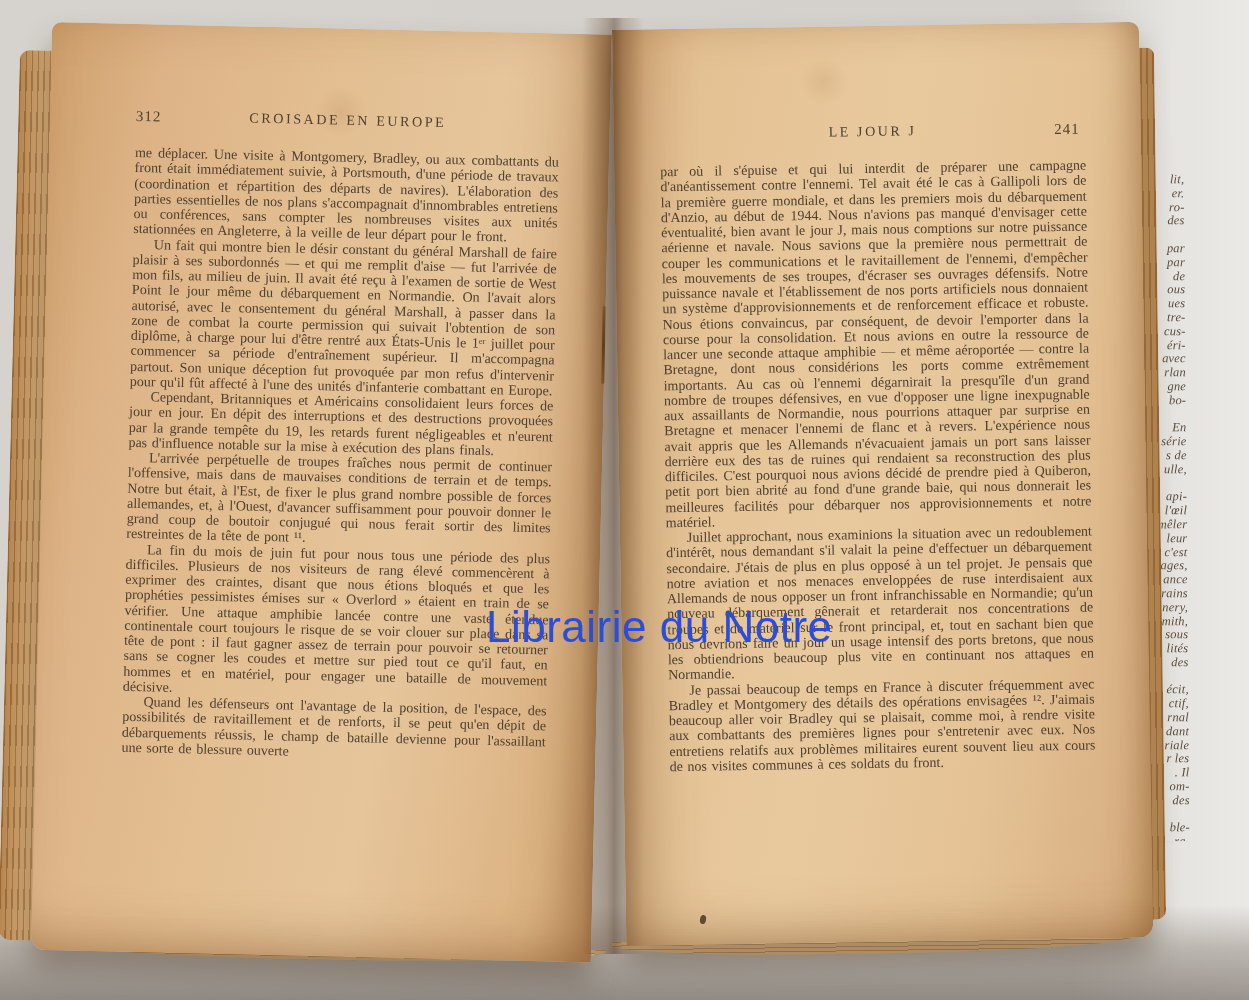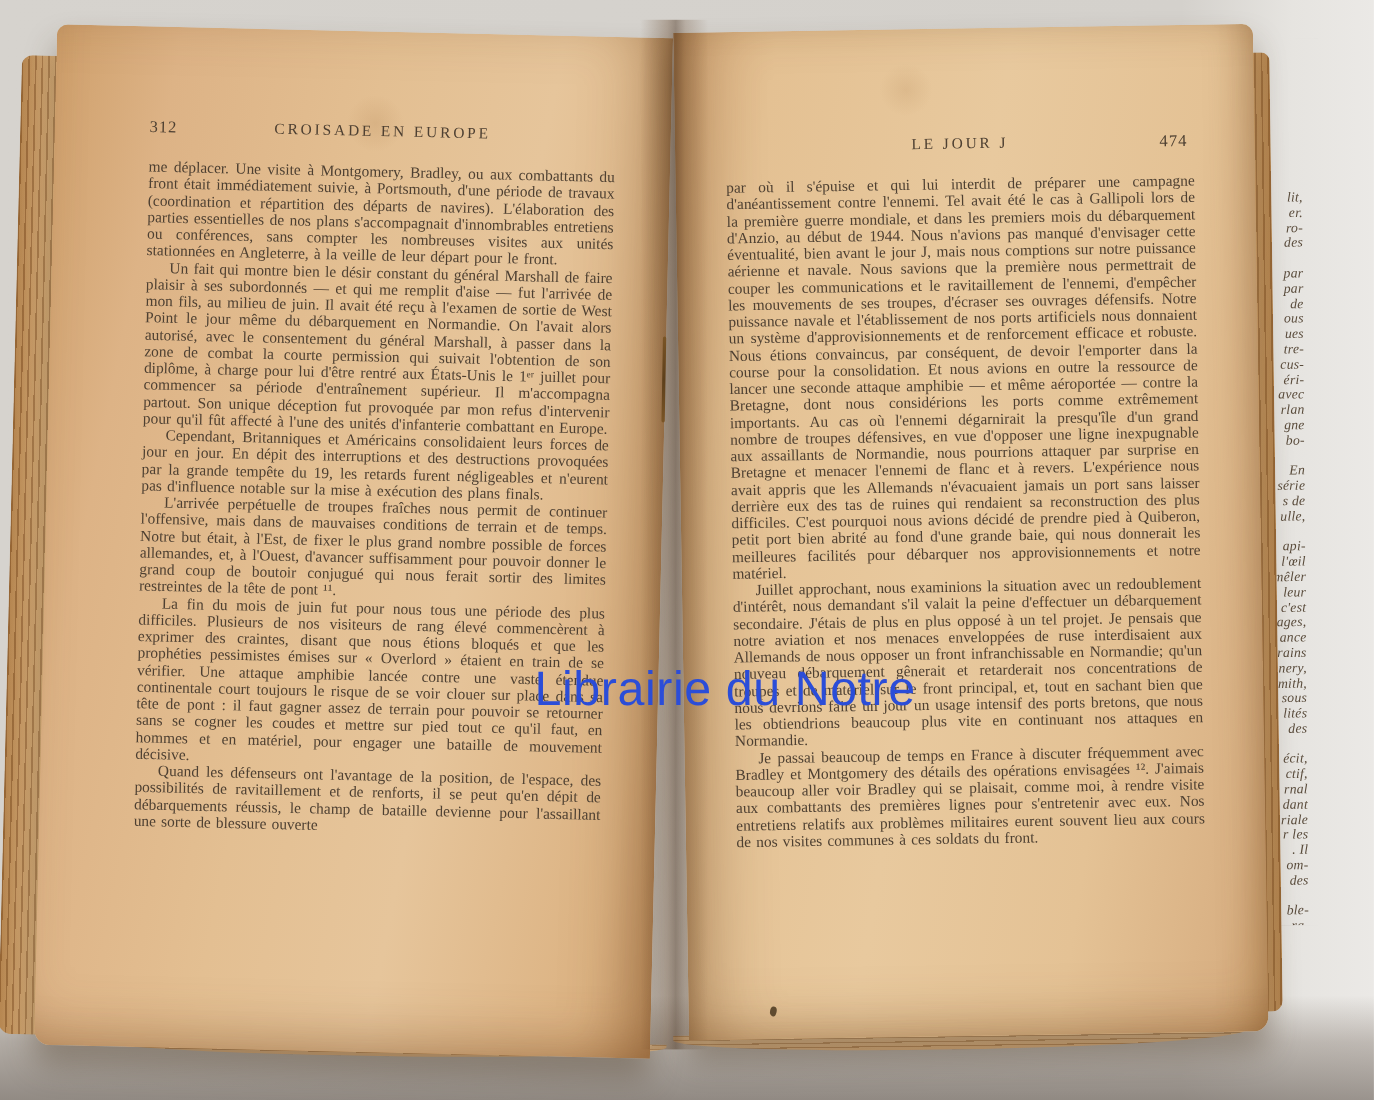--- a/index.html
+++ b/index.html
@@ -186,21 +186,21 @@
       <p class="para indent">La fin du mois de juin fut pour nous tous une période des plus difficiles. Plusieurs de nos visiteurs de rang élevé commencèrent à exprimer des craintes, disant que nous étions bloqués et que les prophéties pessimistes émises sur « Overlord » étaient en train de se vérifier. Une attaque amphibie lancée contre une vaste étendue continentale court toujours le risque de se voir clouer sur place dans sa tête de pont : il faut gagner assez de terrain pour pouvoir se retourner sans se cogner les coudes et mettre sur pied tout ce qu'il faut, en hommes et en matériel, pour engager une bataille de mouvement décisive.</p>
       <p class="para indent">Quand les défenseurs ont l'avantage de la position, de l'espace, des possibilités de ravitaillement et de renforts, il se peut qu'en dépit de débarquements réussis, le champ de bataille devienne pour l'assaillant une sorte de blessure ouverte</p>
     </div>
   </div>
 </div>
 
 <div class="page page-right">
   <div class="page-inner">
     <div class="running-head">
       <span class="running-title">LE JOUR J</span>
-      <span class="folio">474</span>
+      <span class="folio">241</span>
     </div>
     <div class="body-text">
       <p class="para">par où il s'épuise et qui lui interdit de préparer une campagne d'anéantissement contre l'ennemi. Tel avait été le cas à Gallipoli lors de la première guerre mondiale, et dans les premiers mois du débarquement d'Anzio, au début de 1944. Nous n'avions pas manqué d'envisager cette éventualité, bien avant le jour J, mais nous comptions sur notre puissance aérienne et navale. Nous savions que la première nous permettrait de couper les communications et le ravitaillement de l'ennemi, d'empêcher les mouvements de ses troupes, d'écraser ses ouvrages défensifs. Notre puissance navale et l'établissement de nos ports artificiels nous donnaient un système d'approvisionnements et de renforcement efficace et robuste. Nous étions convaincus, par conséquent, de devoir l'emporter dans la course pour la consolidation. Et nous avions en outre la ressource de lancer une seconde attaque amphibie — et même aéroportée — contre la Bretagne, dont nous considérions les ports comme extrêmement importants. Au cas où l'ennemi dégarnirait la presqu'île d'un grand nombre de troupes défensives, en vue d'opposer une ligne inexpugnable aux assaillants de Normandie, nous pourrions attaquer par surprise en Bretagne et menacer l'ennemi de flanc et à revers. L'expérience nous avait appris que les Allemands n'évacuaient jamais un port sans laisser derrière eux des tas de ruines qui rendaient sa reconstruction des plus difficiles. C'est pourquoi nous avions décidé de prendre pied à Quiberon, petit port bien abrité au fond d'une grande baie, qui nous donnerait les meilleures facilités pour débarquer nos approvisionnements et notre matériel.</p>
       <p class="para indent">Juillet approchant, nous examinions la situation avec un redoublement d'intérêt, nous demandant s'il valait la peine d'effectuer un débarquement secondaire. J'étais de plus en plus opposé à un tel projet. Je pensais que notre aviation et nos menaces enveloppées de ruse interdisaient aux Allemands de nous opposer un front infranchissable en Normandie; qu'un nouveau débarquement gênerait et retarderait nos concentrations de troupes et de matériel sur le front principal, et, tout en sachant bien que nous devrions faire un jour un usage intensif des ports bretons, que nous les obtiendrions beaucoup plus vite en continuant nos attaques en Normandie.</p>
       <p class="para indent">Je passai beaucoup de temps en France à discuter fréquemment avec Bradley et Montgomery des détails des opérations envisagées ¹². J'aimais beaucoup aller voir Bradley qui se plaisait, comme moi, à rendre visite aux combattants des premières lignes pour s'entretenir avec eux. Nos entretiens relatifs aux problèmes militaires eurent souvent lieu aux cours de nos visites communes à ces soldats du front.</p>
     </div>
   </div>
 </div>
 
 <div class="gutter-shadow"></div>

